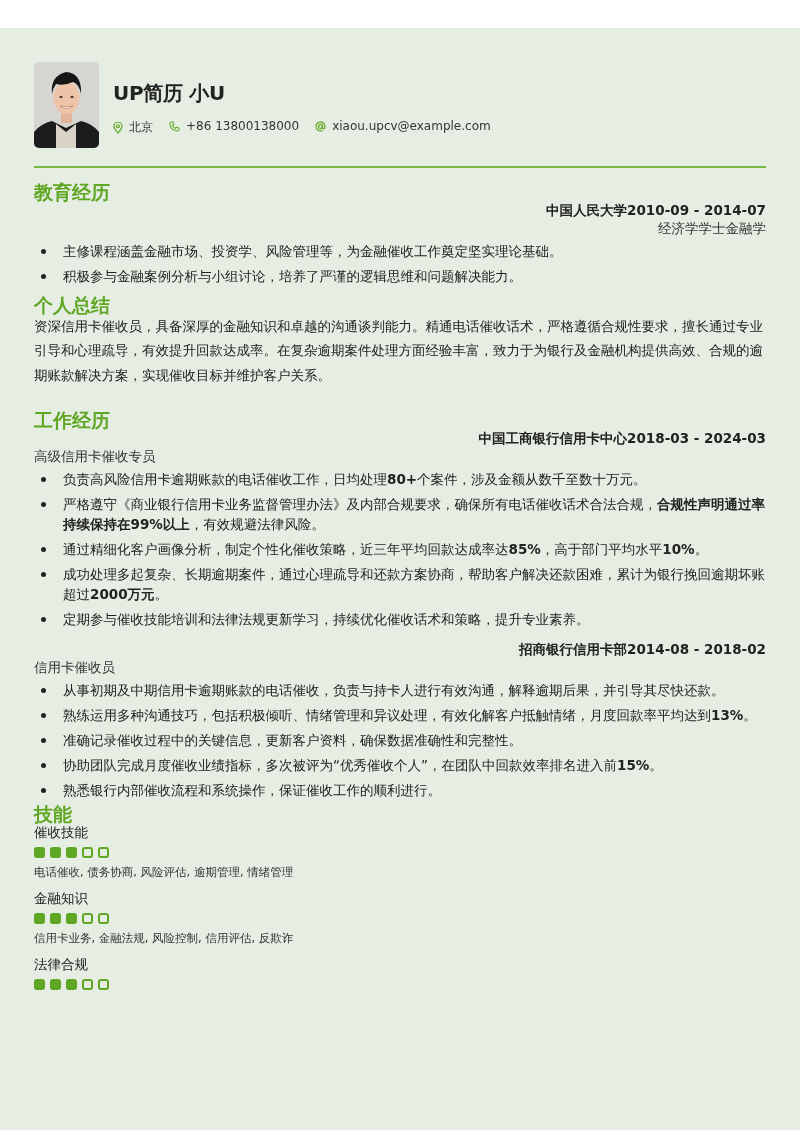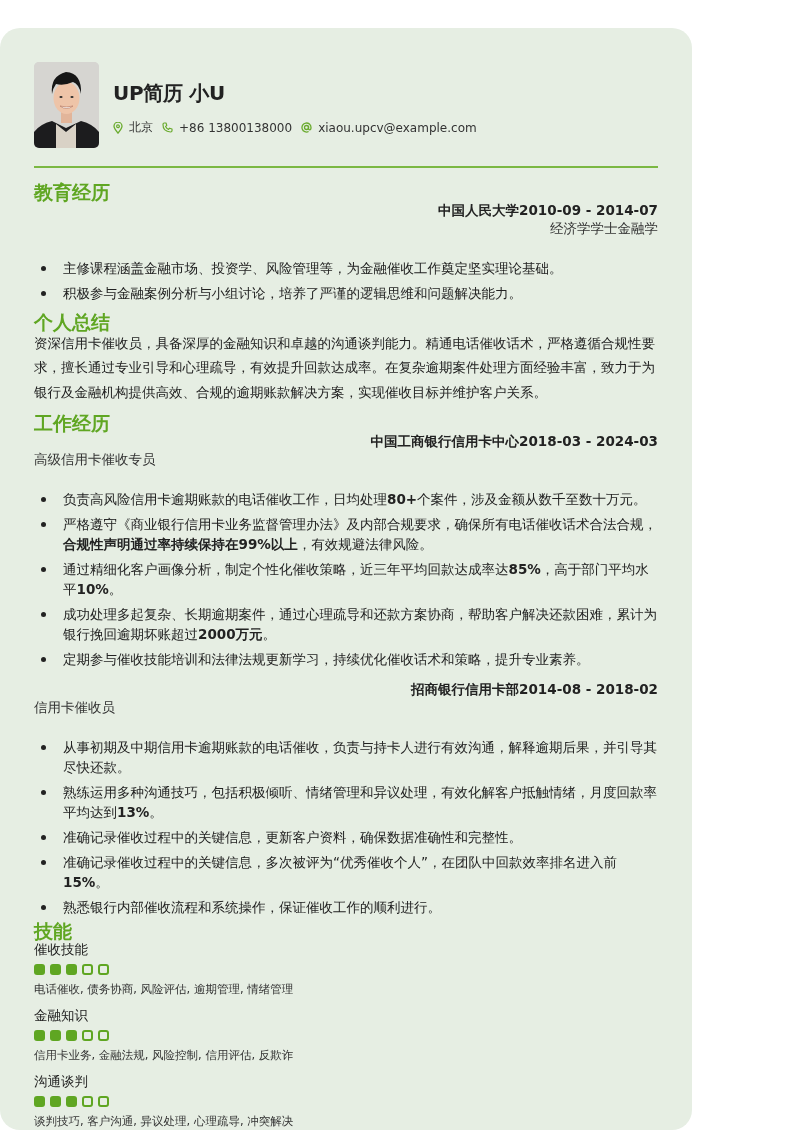--- a/index.html
+++ b/index.html
@@ -1,34 +1,34 @@
 <!DOCTYPE html>
 <html><head>
 <meta charset="utf-8">
 <style>
   * { box-sizing: border-box; margin: 0; padding: 0; }
   html, body { width: 800px; height: 1130px; background: #ffffff; overflow: hidden; }
   body { font-family: "DejaVu Sans", "Liberation Sans", sans-serif; color: #222; }
   .topbar { height: 28px; background: #ffffff; }
-  .page { position: absolute; top: 28px; left: 0; width: 692px; height: 1102px; background: #e6eee3; padding: 0 34px; border-radius: 20px; }
+  .page { position: absolute; top: 28px; left: 0; width: 800px; height: 1102px; background: #e6eee3; padding: 0 34px; }
   .header { display: flex; align-items: center; padding-top: 34px; }
   .avatar { width: 65px; height: 86px; border-radius: 5px; overflow: hidden; background: #d7d7d4; position: relative; flex-shrink: 0; }
   .avatar svg { display: block; }
   .head-info { margin-left: 14px; }
   .name { font-size: 20px; font-weight: 600; color: #222; letter-spacing: -0.3px; margin-bottom: 12px; margin-top: 6px; }
-  .contacts { display: flex; align-items: center; font-size: 12px; color: #333; }
+  .contacts { display: flex; align-items: flex-start; font-size: 12px; color: #333; gap: 7px; }
   .contact { display: flex; align-items: center; margin-right: 9px; }
   .contact .ic { color: #6aab2e; margin-right: 6px; display: inline-flex; }
   .divider { height: 1.5px; background: #7bb843; margin-top: 18px; }
   .section-title { color: #5fa622; font-size: 19px; font-weight: 600; margin-top: 15px; line-height: 18px; }
   .row { display: flex; justify-content: flex-end; align-items: baseline; }
   .org { font-size: 13.5px; font-weight: 700; color: #222; line-height: 18px; }
   .date { font-size: 13.5px; font-weight: 600; color: #222; line-height: 18px; }
   .sub { font-size: 13.5px; color: #333; line-height: 19px; }
-  ul.bullets { list-style: none; margin-top: 20px; }
+  ul.bullets { list-style: none; margin-top: 3px; }
   ul.bullets li { position: relative; padding-left: 29px; font-size: 13.5px; color: #222; line-height: 20px; margin-bottom: 5px; padding-right: 0; }
   ul.bullets li::before { content: ""; position: absolute; left: 7px; top: 8px; width: 5px; height: 5px; border-radius: 50%; background: #222; }
   ul.bullets li b { font-weight: 700; }
   .summary { font-size: 13.5px; color: #222; line-height: 24.5px; }
   .job { margin-top: 0; }
   .job + .job { margin-top: 11px; }
   .skill { margin-top: 0; }
   .skill-name { font-size: 13.5px; font-weight: 400; color: #222; line-height: 18px; }
   .dots { display: flex; margin-top: 6px; height: 12px; }
   .dot { width: 11px; height: 11px; border-radius: 3px; margin-right: 5px; }
@@ -107,21 +107,21 @@
       <li>积极参与金融案例分析与小组讨论，培养了严谨的逻辑思维和问题解决能力。</li>
     </ul>
   </div>
 
   <div>
     <div class="section-title" style="margin-top:10px">个人总结</div>
     <div class="summary">资深信用卡催收员，具备深厚的金融知识和卓越的沟通谈判能力。精通电话催收话术，严格遵循合规性要求，擅长通过专业引导和心理疏导，有效提升回款达成率。在复杂逾期案件处理方面经验丰富，致力于为银行及金融机构提供高效、合规的逾期账款解决方案，实现催收目标并维护客户关系。</div>
   </div>
 
   <div>
-    <div class="section-title" style="margin-top:10px">工作经历</div>
+    <div class="section-title" style="margin-top:24px">工作经历</div>
 
     <div class="job">
       <div class="row">
         <span class="org">中国工商银行信用卡中心</span>
         <span class="date">2018-03 - 2024-03</span>
       </div>
       <div class="sub">高级信用卡催收专员</div>
       <ul class="bullets">
         <li><span>负责高风险信用卡逾期账款的电话催收工作，日均处理</span><b>80+</b><span>个案件，涉及金额从数千至数十万元。</span></li>
         <li><span>严格遵守《商业银行信用卡业务监督管理办法》及内部合规要求，确保所有电话催收话术合法合规，</span><b>合规性声明通过率持续保持在99%以上</b><span>，有效规避法律风险。</span></li>
@@ -134,21 +134,21 @@
     <div class="job">
       <div class="row">
         <span class="org">招商银行信用卡部</span>
         <span class="date">2014-08 - 2018-02</span>
       </div>
       <div class="sub">信用卡催收员</div>
       <ul class="bullets">
         <li><span>从事初期及中期信用卡逾期账款的电话催收，负责与持卡人进行有效沟通，解释逾期后果，并引导其尽快还款。</span></li>
         <li><span>熟练运用多种沟通技巧，包括积极倾听、情绪管理和异议处理，有效化解客户抵触情绪，月度回款率平均达到</span><b>13%</b><span>。</span></li>
         <li><span>准确记录催收过程中的关键信息，更新客户资料，确保数据准确性和完整性。</span></li>
-        <li><span>准确记录催收过程中的关键信息，多次被评为“优秀催收个人”，在团队中回款效率排名进入前</span><b>15%</b><span>。</span></li>
+        <li><span>协助团队完成月度催收业绩指标，多次被评为“优秀催收个人”，在团队中回款效率排名进入前</span><b>15%</b><span>。</span></li>
         <li><span>熟悉银行内部催收流程和系统操作，保证催收工作的顺利进行。</span></li>
       </ul>
     </div>
   </div>
 
   <div>
     <div class="section-title" style="margin-top:0">技能</div>
 
     <div class="skill">
       <div class="skill-name">催收技能</div>
@@ -167,31 +167,20 @@
       <div class="dots">
         <span class="dot on"></span>
           <span class="dot on"></span>
           <span class="dot on"></span>
           <span class="dot off"></span>
           <span class="dot off"></span>
       </div>
       <div class="skill-tags">信用卡业务, 金融法规, 风险控制, 信用评估, 反欺诈</div>
     </div>
 
-    <div class="skill">
-      <div class="skill-name">沟通谈判</div>
-      <div class="dots">
-        <span class="dot on"></span>
-          <span class="dot on"></span>
-          <span class="dot on"></span>
-          <span class="dot off"></span>
-          <span class="dot off"></span>
-      </div>
-      <div class="skill-tags">谈判技巧, 客户沟通, 异议处理, 心理疏导, 冲突解决</div>
-    </div>
 
     <div class="skill">
       <div class="skill-name">法律合规</div>
       <div class="dots">
         <span class="dot on"></span>
           <span class="dot on"></span>
           <span class="dot on"></span>
           <span class="dot off"></span>
           <span class="dot off"></span>
       </div>

